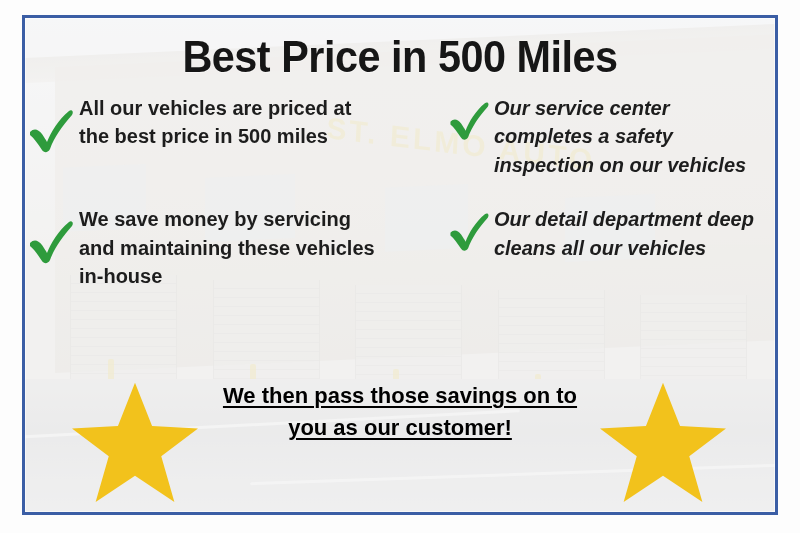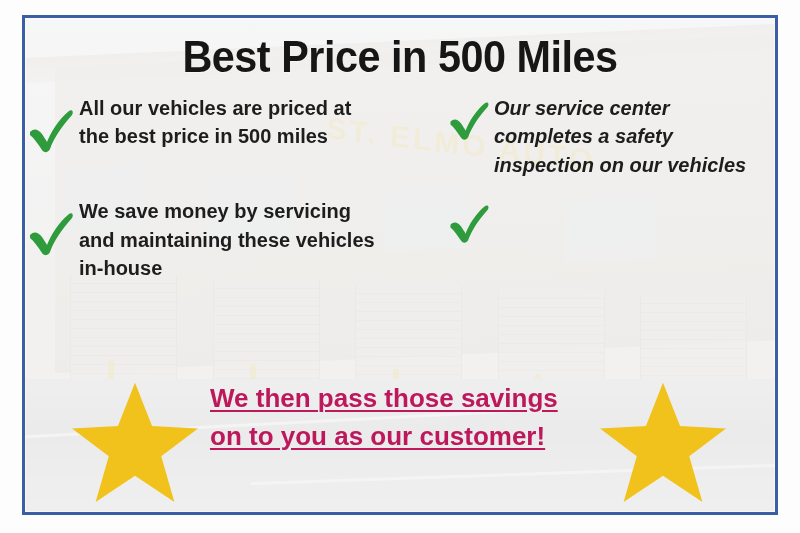--- a/index.html
+++ b/index.html
@@ -146,21 +146,21 @@
   
   .bullets {
     position: absolute;
     left: 0; top: 74px;
     width: 100%;
   }
   .row {
     display: flex;
     align-items: flex-start;
   }
-  .row.row-2 { margin-top: 16px; }
+  .row.row-2 { margin-top: 24px; }
 
   .col {
     display: flex;
     align-items: flex-start;
     box-sizing: border-box;
   }
   .col-left  { width: 422px; padding-left: 0; }
   .col-right { width: 330px; padding-left: 0px; font-style: italic; }
 
   .check {
@@ -186,24 +186,25 @@
   .col-left  .bullet-text { max-width: 300px; }
   .col-right .bullet-text { max-width: 268px; }
 
   
   .tagline {
     position: absolute;
     left: 50%;
     top: 362px;
     transform: translateX(-50%);
     width: 380px;
-    font-size: 26px;
+    text-align: center;
+    font-size: 22px;
     font-weight: 700;
     line-height: 1.45;
-    color: #be185d;
+    color: #000000;
     text-decoration: underline;
     text-decoration-thickness: 2px;
     text-underline-offset: 3px;
   }
 
   
   .star {
     position: absolute;
     width: 132px;
     height: 126px;
@@ -283,20 +284,21 @@
             </span>
             <span class="bullet-text">We save money by servicing and maintaining these vehicles in-house</span>
           </div>
 
           <div class="col col-right">
             <span class="check">
               <svg viewBox="0 0 54 52">
                 <path d="M5 28 C9 24 13 25 17 30 C19 33 21 36 22 38 C26 28 33 16 44 7 C47 5 49 8 47 11 C37 22 29 34 25 45 C23 49 19 49 17 46 C13 40 9 34 5 31 Z" fill="#2e9b3c"></path>
               </svg>
             </span>
+            <span class="bullet-text">Our detail department deep cleans all our vehicles</span>
           </div>
         </div>
 
       </div>
 
       <div class="star star-left">
         <svg viewBox="0 0 100 96">
           <path d="M50 2 L63 35 L98 37 L70 58 L80 93 L50 73 L20 93 L30 58 L2 37 L37 35 Z" fill="#f2c21c"></path>
         </svg>
       </div>

